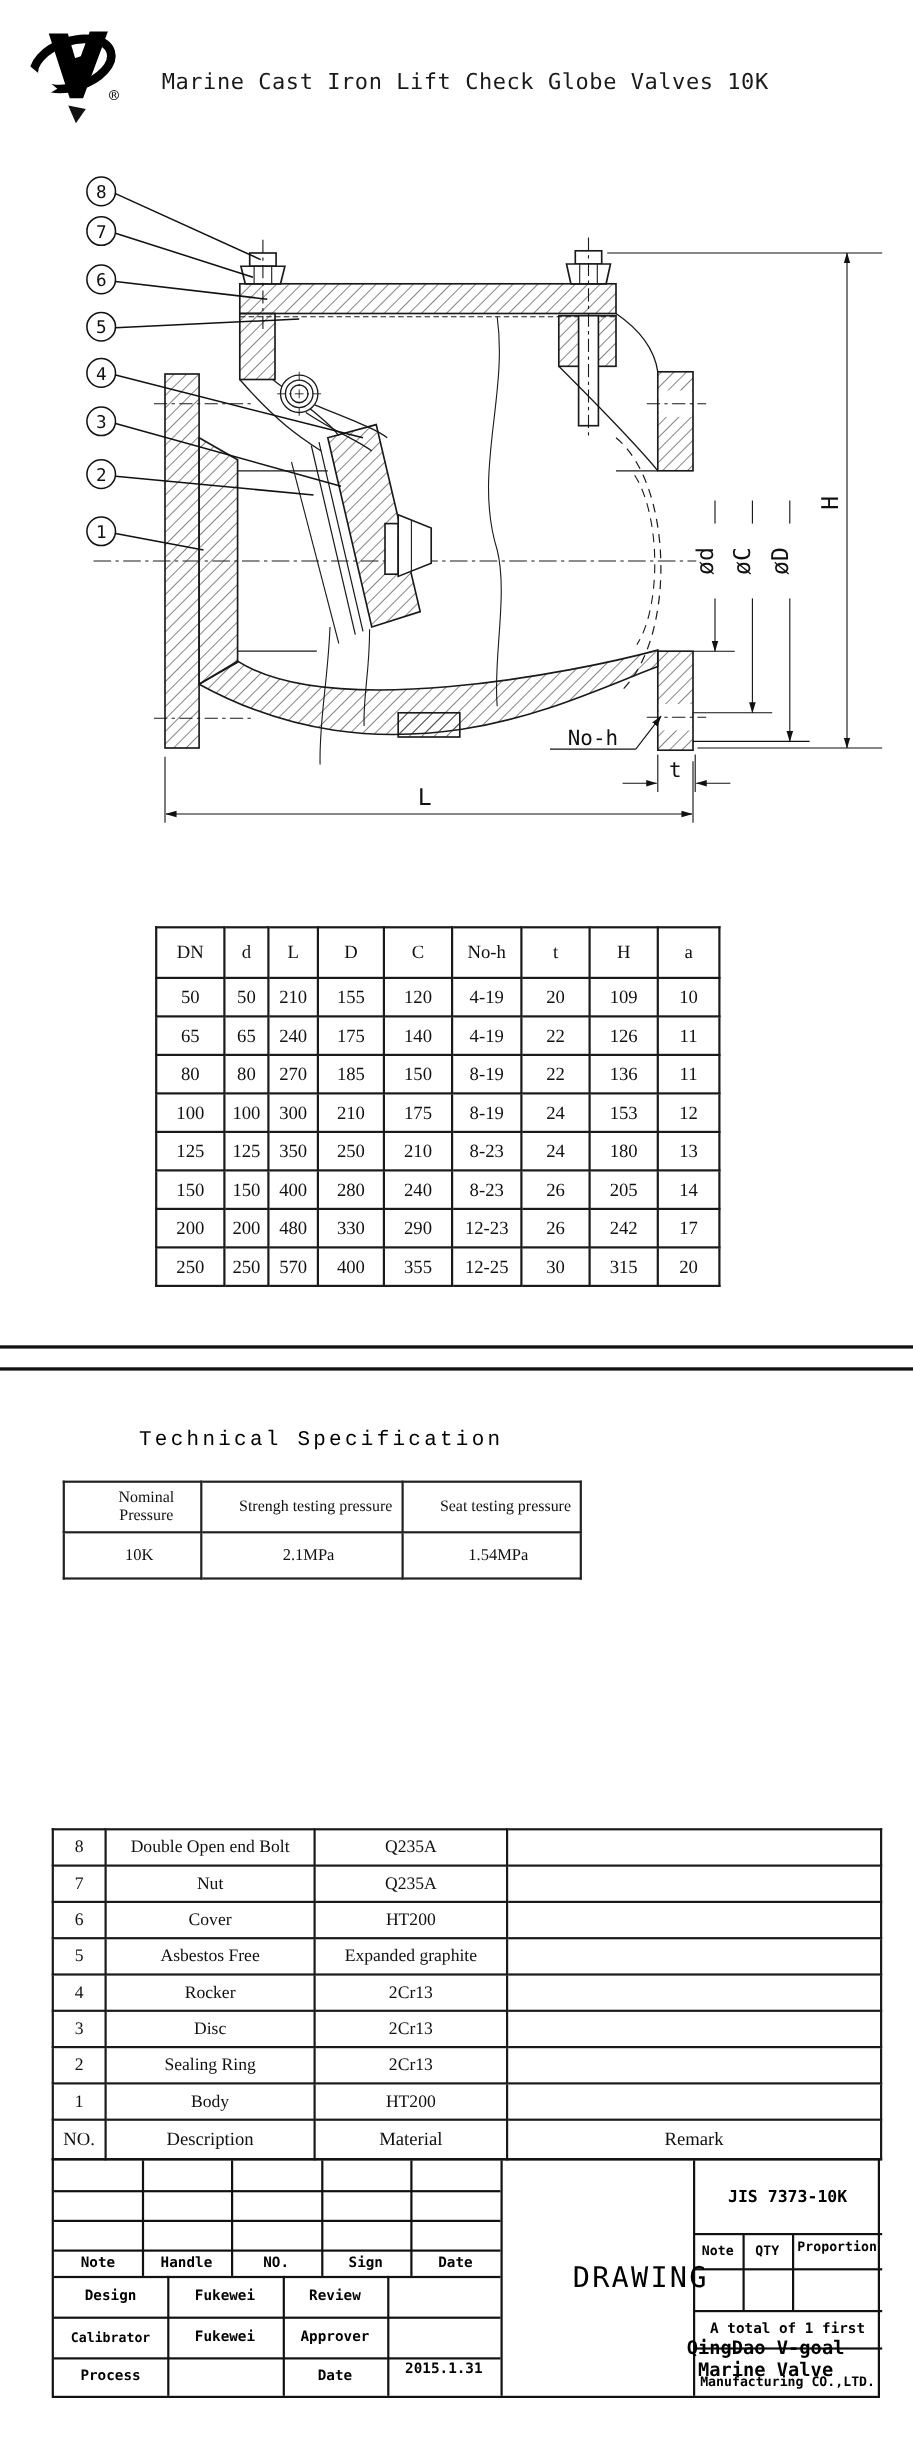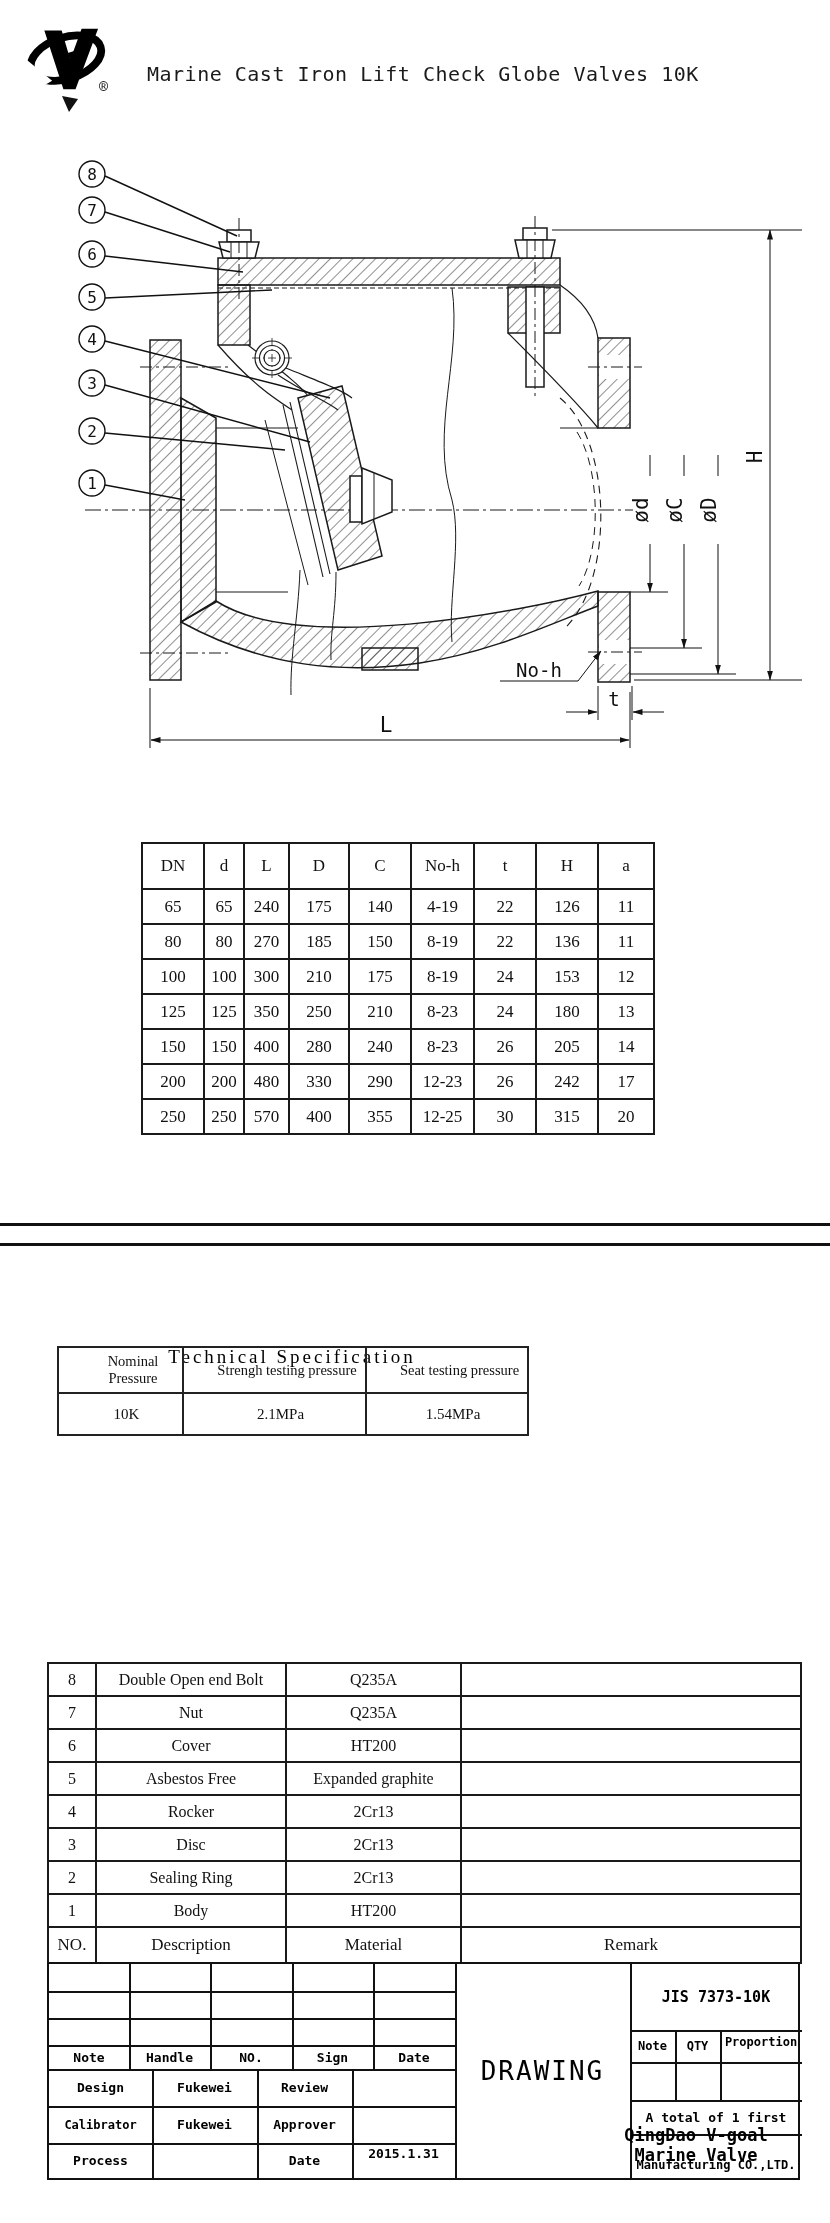--- a/index.html
+++ b/index.html
@@ -1,19 +1,19 @@
 <!DOCTYPE html>
 <html><head>
 <meta charset="utf-8">
 <style>
   html,body{margin:0;padding:0;background:#fff;}
   body{width:830px;height:2223px;position:relative;color:#111;
        font-family:"Liberation Sans","DejaVu Sans",sans-serif;}
   .abs{position:absolute;}
-  .serif{font-family:Liberation Serif, serif;margin-top:48px;}
+  .serif{font-family:Liberation Mono, monospace;}
   .cad{font-family:"DejaVu Sans Mono","Liberation Mono",monospace;}
 
   
   .page-title{left:147px;top:62px;font-size:20px;letter-spacing:.5px;color:#1a1a1a;}
   .reg-mark{left:99px;top:78px;font-size:15px;}
 
   
   .dim-table{left:141px;top:842px;border-collapse:collapse;table-layout:fixed;}
   .dim-table td{border:2px solid #1a1a1a;text-align:center;vertical-align:middle;
       font-family:"Liberation Serif","DejaVu Serif",serif;font-size:17px;height:33px;padding:0;}
@@ -37,21 +37,21 @@
       font-family:"Liberation Serif","DejaVu Serif",serif;font-size:16px;height:31px;padding:0;}
   .parts-table tbody.pfoot td{height:34px;font-size:17px;}
 
   
   .tblock{left:47px;top:1962px;width:753px;height:218px;border:2px solid #111;box-sizing:border-box;}
   .vl{position:absolute;width:2px;background:#111;}
   .hl{position:absolute;height:2px;background:#111;}
   .tbc{position:absolute;display:flex;align-items:center;justify-content:center;
       font-family:"DejaVu Sans Mono","Liberation Mono",monospace;font-weight:bold;
       font-size:13px;color:#000;text-align:center;}
-  .drawing-big{font-size:26px;font-weight:normal;letter-spacing:2px;}
+  .drawing-big{font-size:26px;font-weight:normal;letter-spacing:2px;padding-left:40px;}
 </style>
 </head>
 <body>
 
 <svg class="abs" style="left:22px;top:20px" width="88" height="78" viewBox="0 0 100 90">
   <ellipse cx="50" cy="44" rx="42" ry="24" transform="rotate(-18 50 44)" fill="none" stroke="#000" stroke-width="9"></ellipse>
   <polygon points="0,42 34,70 0,90" fill="#fff"></polygon>
   <polygon points="25,12 45,12 55,46 68,10 87,10 61,80 47,80" fill="#000"></polygon>
   <polygon points="52,38 78,30 72,46 56,50" fill="#000"></polygon>
 </svg>
@@ -245,20 +245,31 @@
         <td>D</td>
         <td>C</td>
         <td>No-h</td>
         <td>t</td>
         <td>H</td>
         <td>a</td>
       </tr>
     </thead>
   <tbody>
       <tr>
+        <td>50</td>
+        <td>50</td>
+        <td>210</td>
+        <td>155</td>
+        <td>120</td>
+        <td>4-19</td>
+        <td>20</td>
+        <td>109</td>
+        <td>10</td>
+      </tr>
+      <tr>
         <td>65</td>
         <td>65</td>
         <td>240</td>
         <td>175</td>
         <td>140</td>
         <td>4-19</td>
         <td>22</td>
         <td>126</td>
         <td>11</td>
       </tr>

